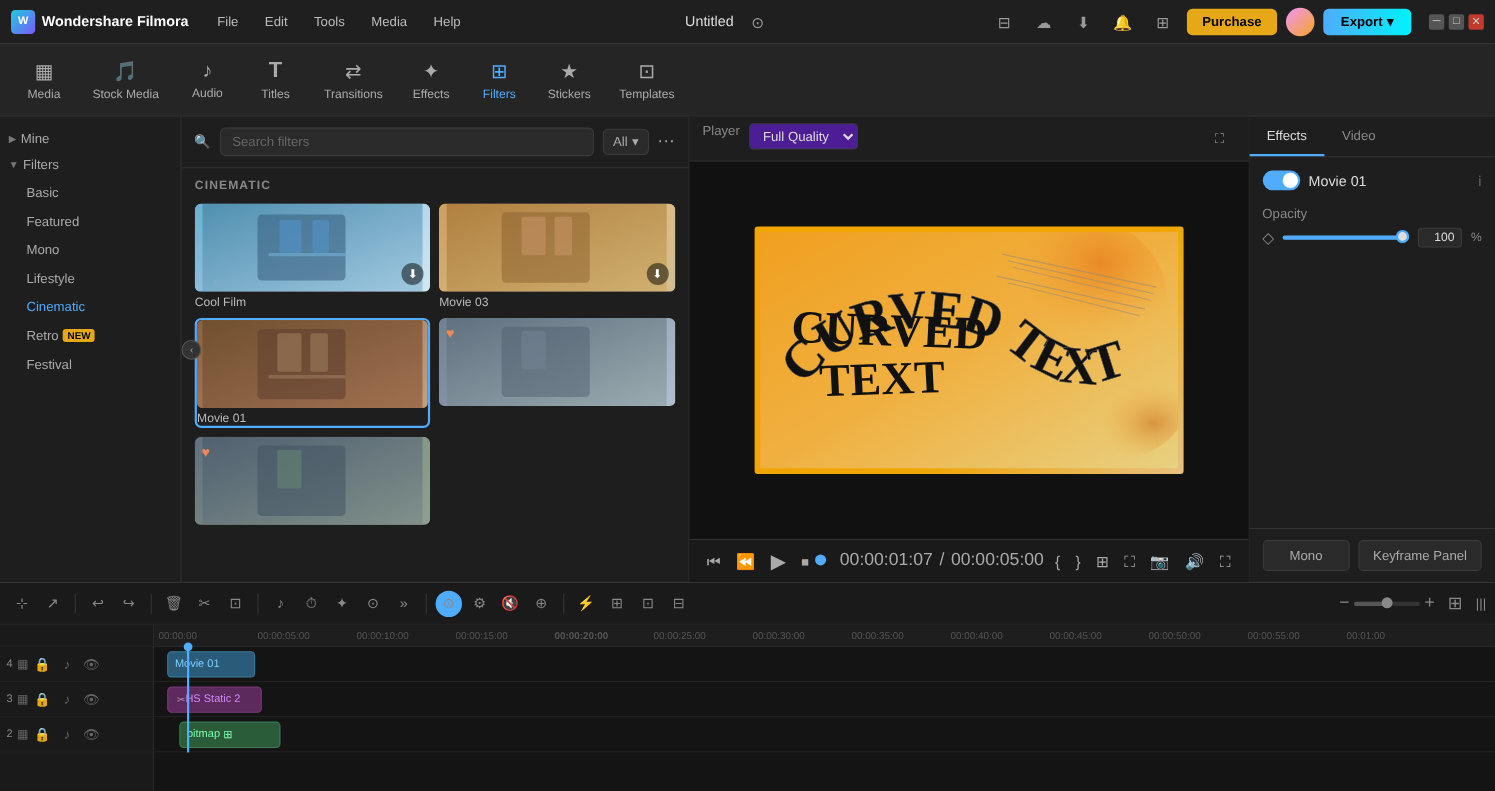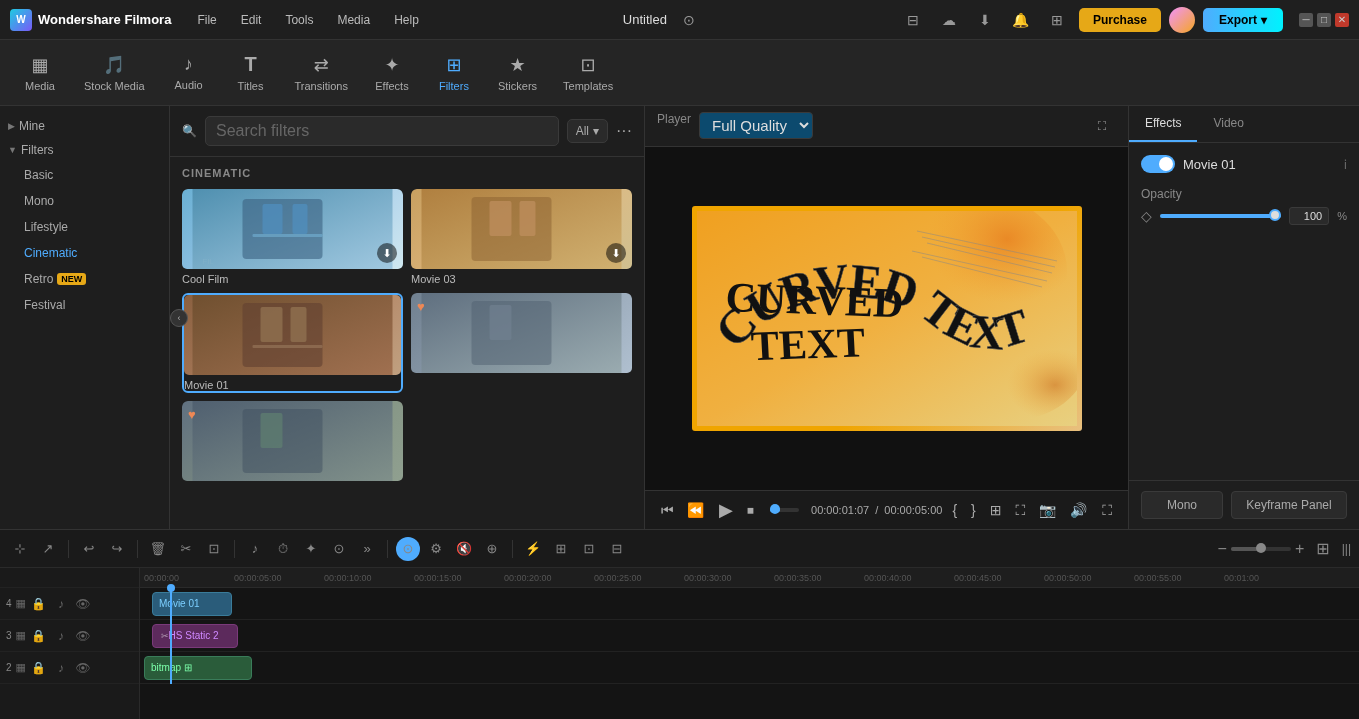--- a/index.html
+++ b/index.html
@@ -34,47 +34,47 @@
     .left-section-header { display: flex; align-items: center; gap: 4px; color: #aaa; font-size: 12px; padding: 5px 8px; cursor: pointer; border-radius: 4px; }
     .left-section-header .arrow { font-size: 9px; color: #777; }
     .left-nav-item { padding: 6px 24px; color: #aaa; font-size: 12px; cursor: pointer; border-radius: 4px; }
     .left-nav-item.active { color: #4facfe; }
     .new-badge { background: #e6a817; color: #000; font-size: 9px; padding: 1px 4px; border-radius: 3px; font-weight: 700; margin-left: 4px; }
     .collapse-btn { position: absolute; right: -10px; top: 50%; transform: translateY(-50%); background: #333; border: 1px solid #555; border-radius: 50%; width: 18px; height: 18px; display: flex; align-items: center; justify-content: center; cursor: pointer; color: #aaa; font-size: 9px; }
 
     
     .filters-panel { width: 475px; background: #1e1e1e; border-right: 1px solid #333; display: flex; flex-direction: column; }
     .filters-search-bar { display: flex; align-items: center; gap: 8px; padding: 10px 12px; border-bottom: 1px solid #333; }
-    .search-input { flex: 1; background: #2a2a2a; border: 1px solid #3a3a3a; border-radius: 5px; padding: 5px 10px; color: #7dd3fc; font-size: 16px; outline: none; }
+    .search-input { flex: 1; background: #2a2a2a; border: 1px solid #3a3a3a; border-radius: 5px; padding: 5px 10px; color: #7dd3fc; font-size: 12px; outline: none; }
     .search-input::placeholder { color: #666; }
     .filter-dropdown { background: #2a2a2a; border: 1px solid #3a3a3a; border-radius: 5px; padding: 4px 8px; color: #aaa; font-size: 12px; cursor: pointer; display: flex; align-items: center; gap: 4px; }
     .more-btn { background: none; border: none; color: #aaa; cursor: pointer; font-size: 16px; }
     .filters-grid { flex: 1; overflow-y: auto; padding: 10px 12px; }
     .section-title { color: #888; font-size: 11px; font-weight: 600; letter-spacing: 1px; margin-bottom: 10px; text-transform: uppercase; }
     .filter-grid { display: grid; grid-template-columns: 1fr 1fr; gap: 8px; margin-bottom: 16px; }
     .filter-card { border-radius: 6px; overflow: hidden; cursor: pointer; position: relative; }
     .filter-card.selected { border: 2px solid #4facfe; }
     .filter-thumb { width: 100%; height: 80px; border-radius: 5px; overflow: hidden; position: relative; }
     .filter-label { font-size: 11px; color: #bbb; margin-top: 4px; text-align: left; }
     .download-icon { position: absolute; bottom: 6px; right: 6px; background: rgba(0,0,0,0.5); border-radius: 50%; width: 20px; height: 20px; display: flex; align-items: center; justify-content: center; color: #fff; font-size: 11px; }
     .heart-icon { position: absolute; top: 6px; left: 6px; color: #e85; font-size: 13px; }
 
     
     .preview-panel { flex: 1; background: #111; display: flex; flex-direction: column; border-right: 1px solid #333; }
     .preview-header { display: flex; align-items: flex-start; gap: 8px; padding: 6px 12px; background: #1e1e1e; border-bottom: 1px solid #333; }
     .preview-label { color: #888; font-size: 12px; }
-    .quality-select { background: #0c4a6e; border: 1px solid #3a3a3a; border-radius: 4px; padding: 3px 8px; color: #ddd; font-size: 15px; cursor: pointer; }
+    .quality-select { background: #4c1d95; border: 1px solid #3a3a3a; border-radius: 4px; padding: 3px 8px; color: #ddd; font-size: 12px; cursor: pointer; }
     .preview-icons { margin-left: auto; display: flex; gap: 6px; }
     .preview-video { flex: 1; display: flex; align-items: center; justify-content: center; background: #111; position: relative; overflow: hidden; }
     .preview-canvas { width: 100%; height: 230px; background: linear-gradient(135deg, #f0a500 0%, #f0a500 60%, #e8c080 100%); border-radius: 3px; display: flex; align-items: center; justify-content: center; position: relative; overflow: hidden; }
     .preview-controls { display: flex; align-items: center; gap: 6px; padding: 6px 12px; background: #1a1a1a; border-top: 1px solid #333; }
     .progress-bar { flex: 1; height: 4px; background: #333; border-radius: 2px; position: relative; margin: 0 6px; }
     .progress-fill { width: 35%; height: 100%; background: #4facfe; border-radius: 2px; }
     .progress-dot { position: absolute; right: 65%; top: -4px; width: 10px; height: 10px; background: #4facfe; border-radius: 50%; }
-    .time-display { color: #aaa; font-size: 11px; white-space: nowrap; }
+    .time-display { color: #aaa; font-size: 16px; white-space: nowrap; }
     .ctrl-btn { color: #aaa; font-size: 14px; cursor: pointer; background: none; border: none; padding: 2px 4px; }
 
     
     .right-panel { width: 230px; background: #1e1e1e; display: flex; flex-direction: column; }
     .right-tabs { display: flex; border-bottom: 1px solid #333; }
     .right-tab { padding: 10px 16px; font-size: 12px; color: #888; cursor: pointer; border-bottom: 2px solid transparent; }
     .right-tab.active { color: #ddd; border-bottom: 2px solid #4facfe; }
     .right-content { flex: 1; padding: 12px; overflow-y: auto; }
     .effect-toggle-row { display: flex; align-items: center; gap: 8px; margin-bottom: 14px; }
     .toggle { width: 34px; height: 18px; background: #4facfe; border-radius: 9px; position: relative; cursor: pointer; }
@@ -219,20 +219,23 @@
     <div class="left-section-header">
       <span class="arrow">▶</span>
       <span>Mine</span>
     </div>
     <div class="left-section-header">
       <span class="arrow">▼</span>
       <span>Filters</span>
     </div>
     <div class="left-nav-item">
       <span>Basic</span>
+    </div>
+    <div class="left-nav-item">
+      <span>Featured</span>
     </div>
     <div class="left-nav-item">
       <span>Mono</span>
     </div>
     <div class="left-nav-item">
       <span>Lifestyle</span>
     </div>
     <div class="left-nav-item active">
       <span>Cinematic</span>
     </div>
@@ -545,21 +548,21 @@
       </div>
     </div>
 
     <div class="tl-right">
 
       <div class="tl-ruler">
         <span class="tl-ruler-tick" style="width:90px;display:inline-block;">00:00:00</span>
         <span class="tl-ruler-tick" style="width:90px;display:inline-block;">00:00:05:00</span>
         <span class="tl-ruler-tick" style="width:90px;display:inline-block;">00:00:10:00</span>
         <span class="tl-ruler-tick" style="width:90px;display:inline-block;">00:00:15:00</span>
-        <span class="tl-ruler-tick" style="width:90px;display:inline-block;">00:00:20:00</span>
+        <span class="tl-ruler-tick" style="width:90px;display:inline-block;font-weight:bold;">00:00:20:00</span>
         <span class="tl-ruler-tick" style="width:90px;display:inline-block;">00:00:25:00</span>
         <span class="tl-ruler-tick" style="width:90px;display:inline-block;">00:00:30:00</span>
         <span class="tl-ruler-tick" style="width:90px;display:inline-block;">00:00:35:00</span>
         <span class="tl-ruler-tick" style="width:90px;display:inline-block;">00:00:40:00</span>
         <span class="tl-ruler-tick" style="width:90px;display:inline-block;">00:00:45:00</span>
         <span class="tl-ruler-tick" style="width:90px;display:inline-block;">00:00:50:00</span>
         <span class="tl-ruler-tick" style="width:90px;display:inline-block;">00:00:55:00</span>
         <span class="tl-ruler-tick" style="width:90px;display:inline-block;">00:01:00</span>
       </div>
 
@@ -575,21 +578,21 @@
         </div>
 
         <div class="tl-track">
           <div class="tl-clip tl-clip-hs" style="left:12px;width:86px;">
             <span class="scissors-icon-clip">✂</span>
             <span>HS Static 2</span>
           </div>
         </div>
 
         <div class="tl-track">
-          <div class="tl-clip tl-clip-bitmap" style="left:4px;width:108px;">
+          <div class="tl-clip tl-clip-bitmap" style="left:23px;width:92px;">
             <span>bitmap</span>
             <span style="font-size:10px;margin-left:3px;color:#7cffaa;">⊞</span>
           </div>
         </div>
 
       </div>
     </div>
   </div>
 </div>
 

